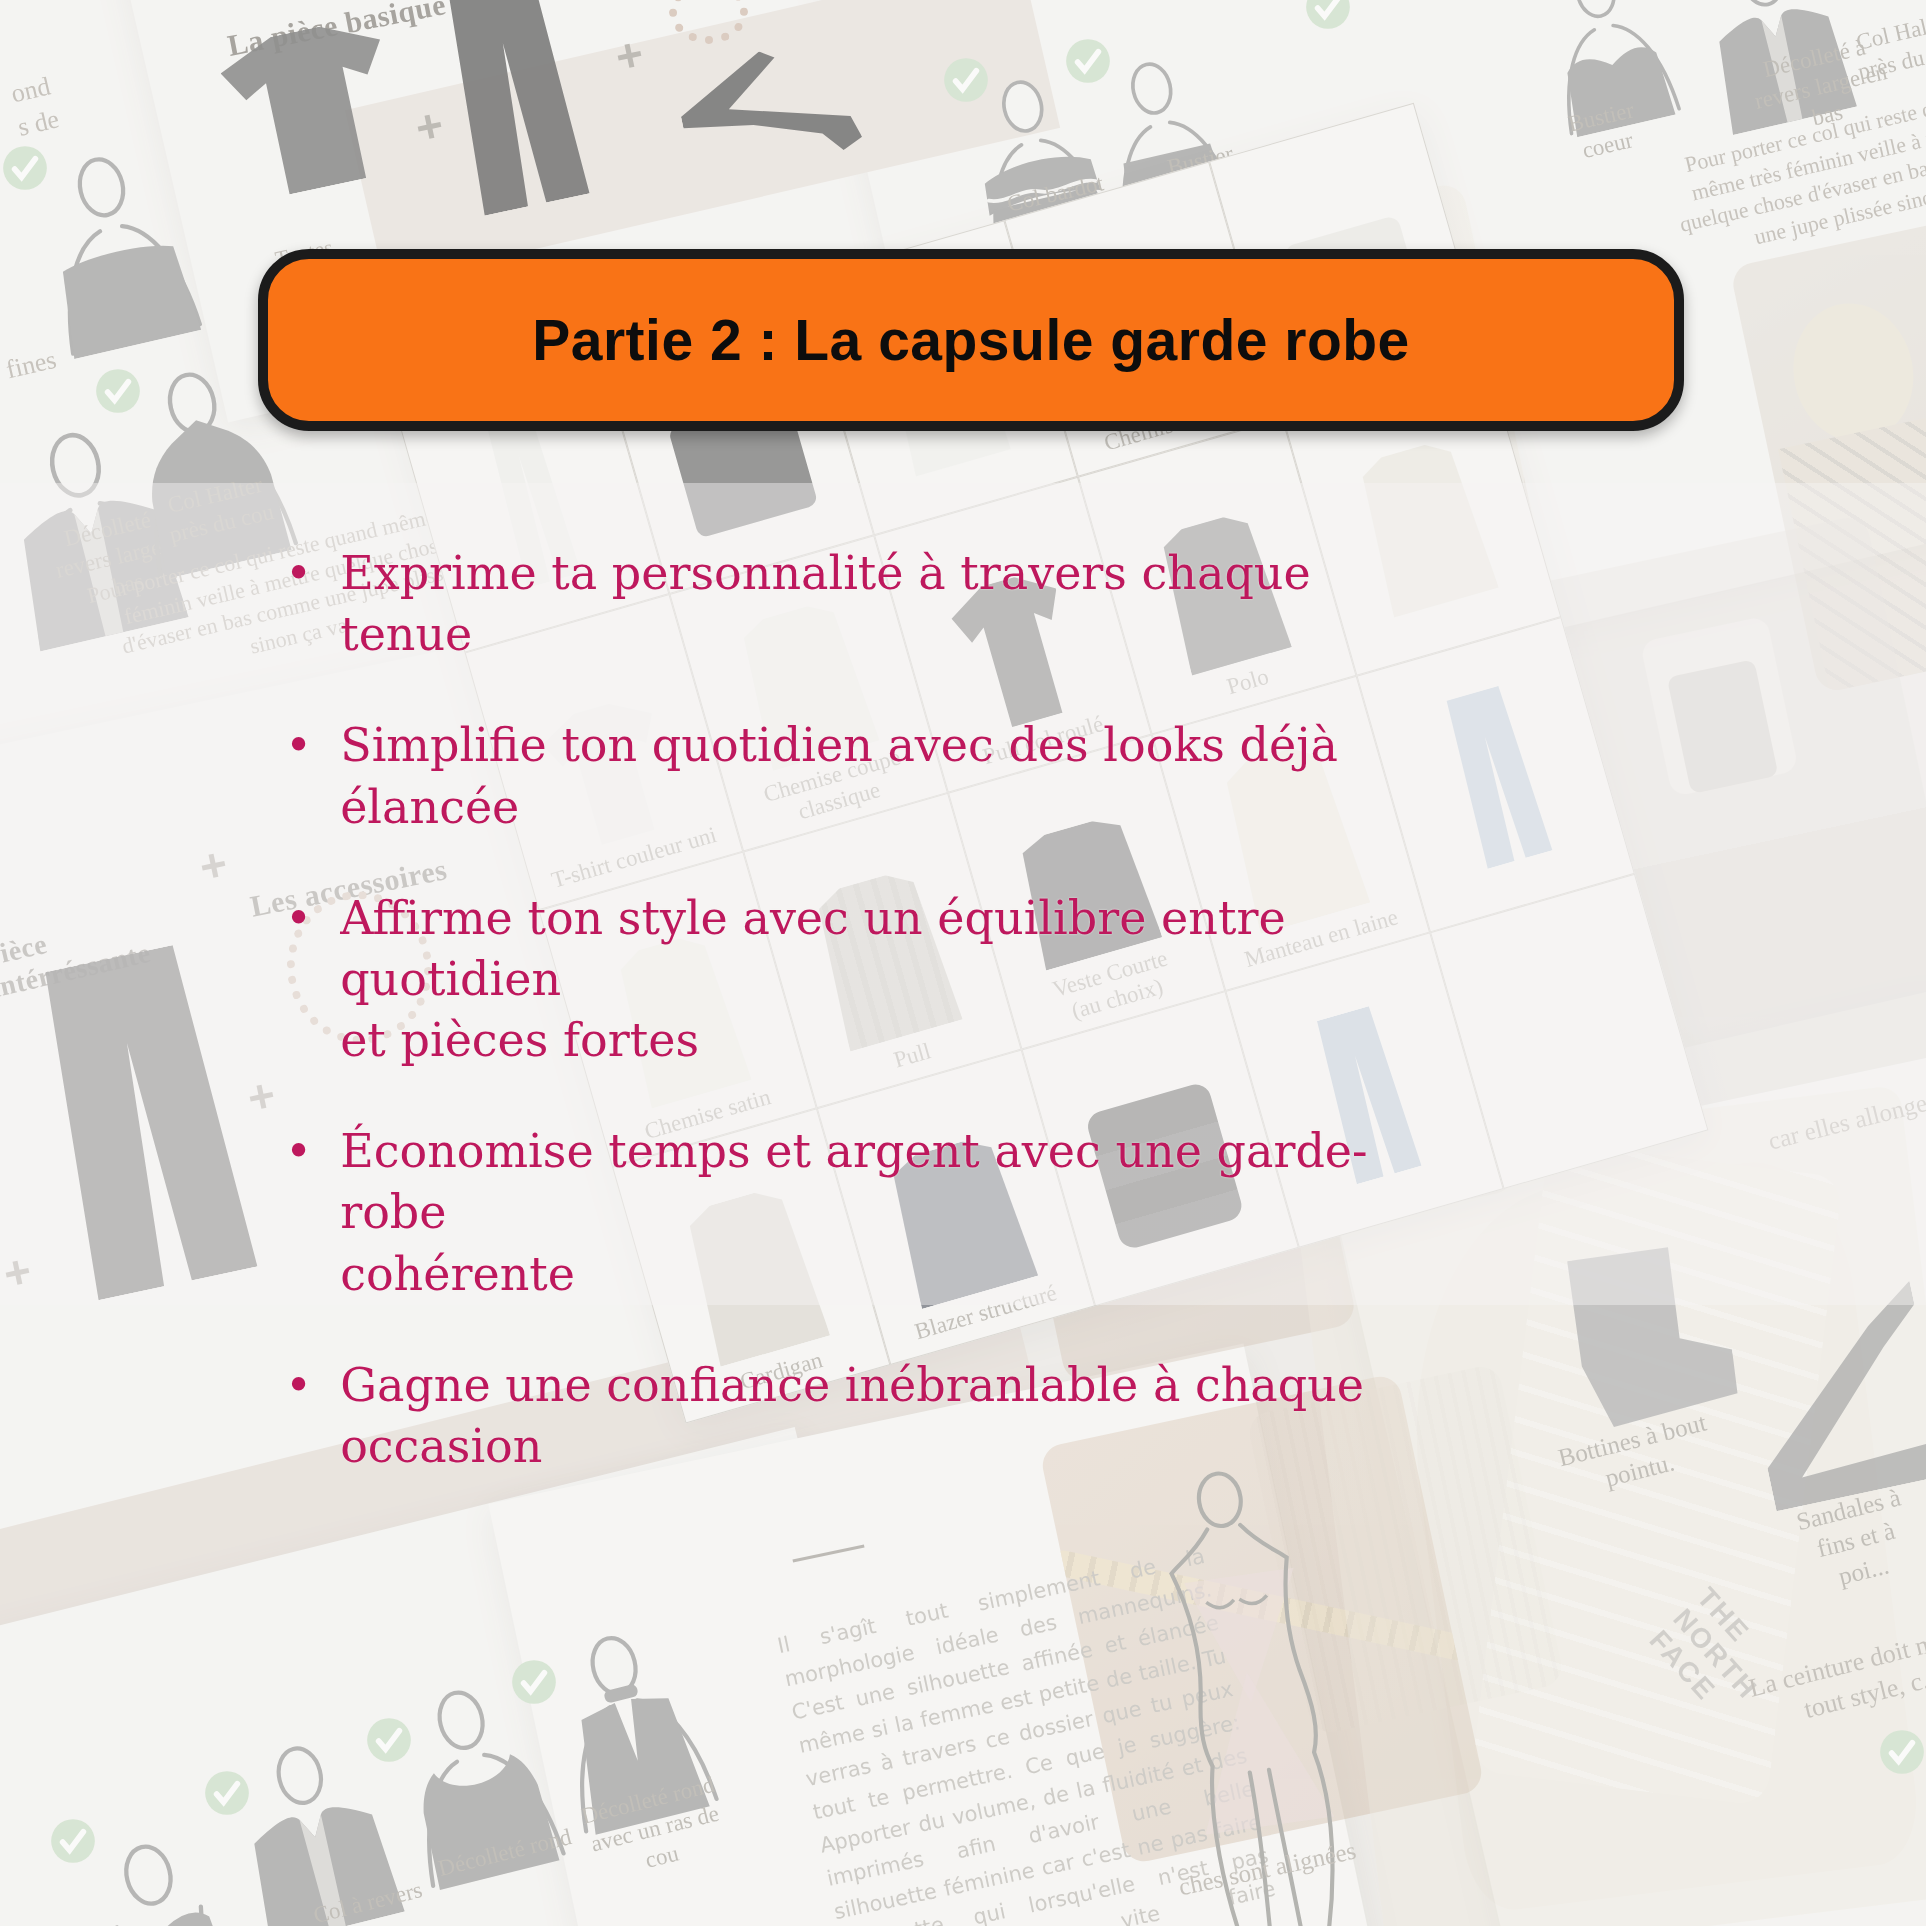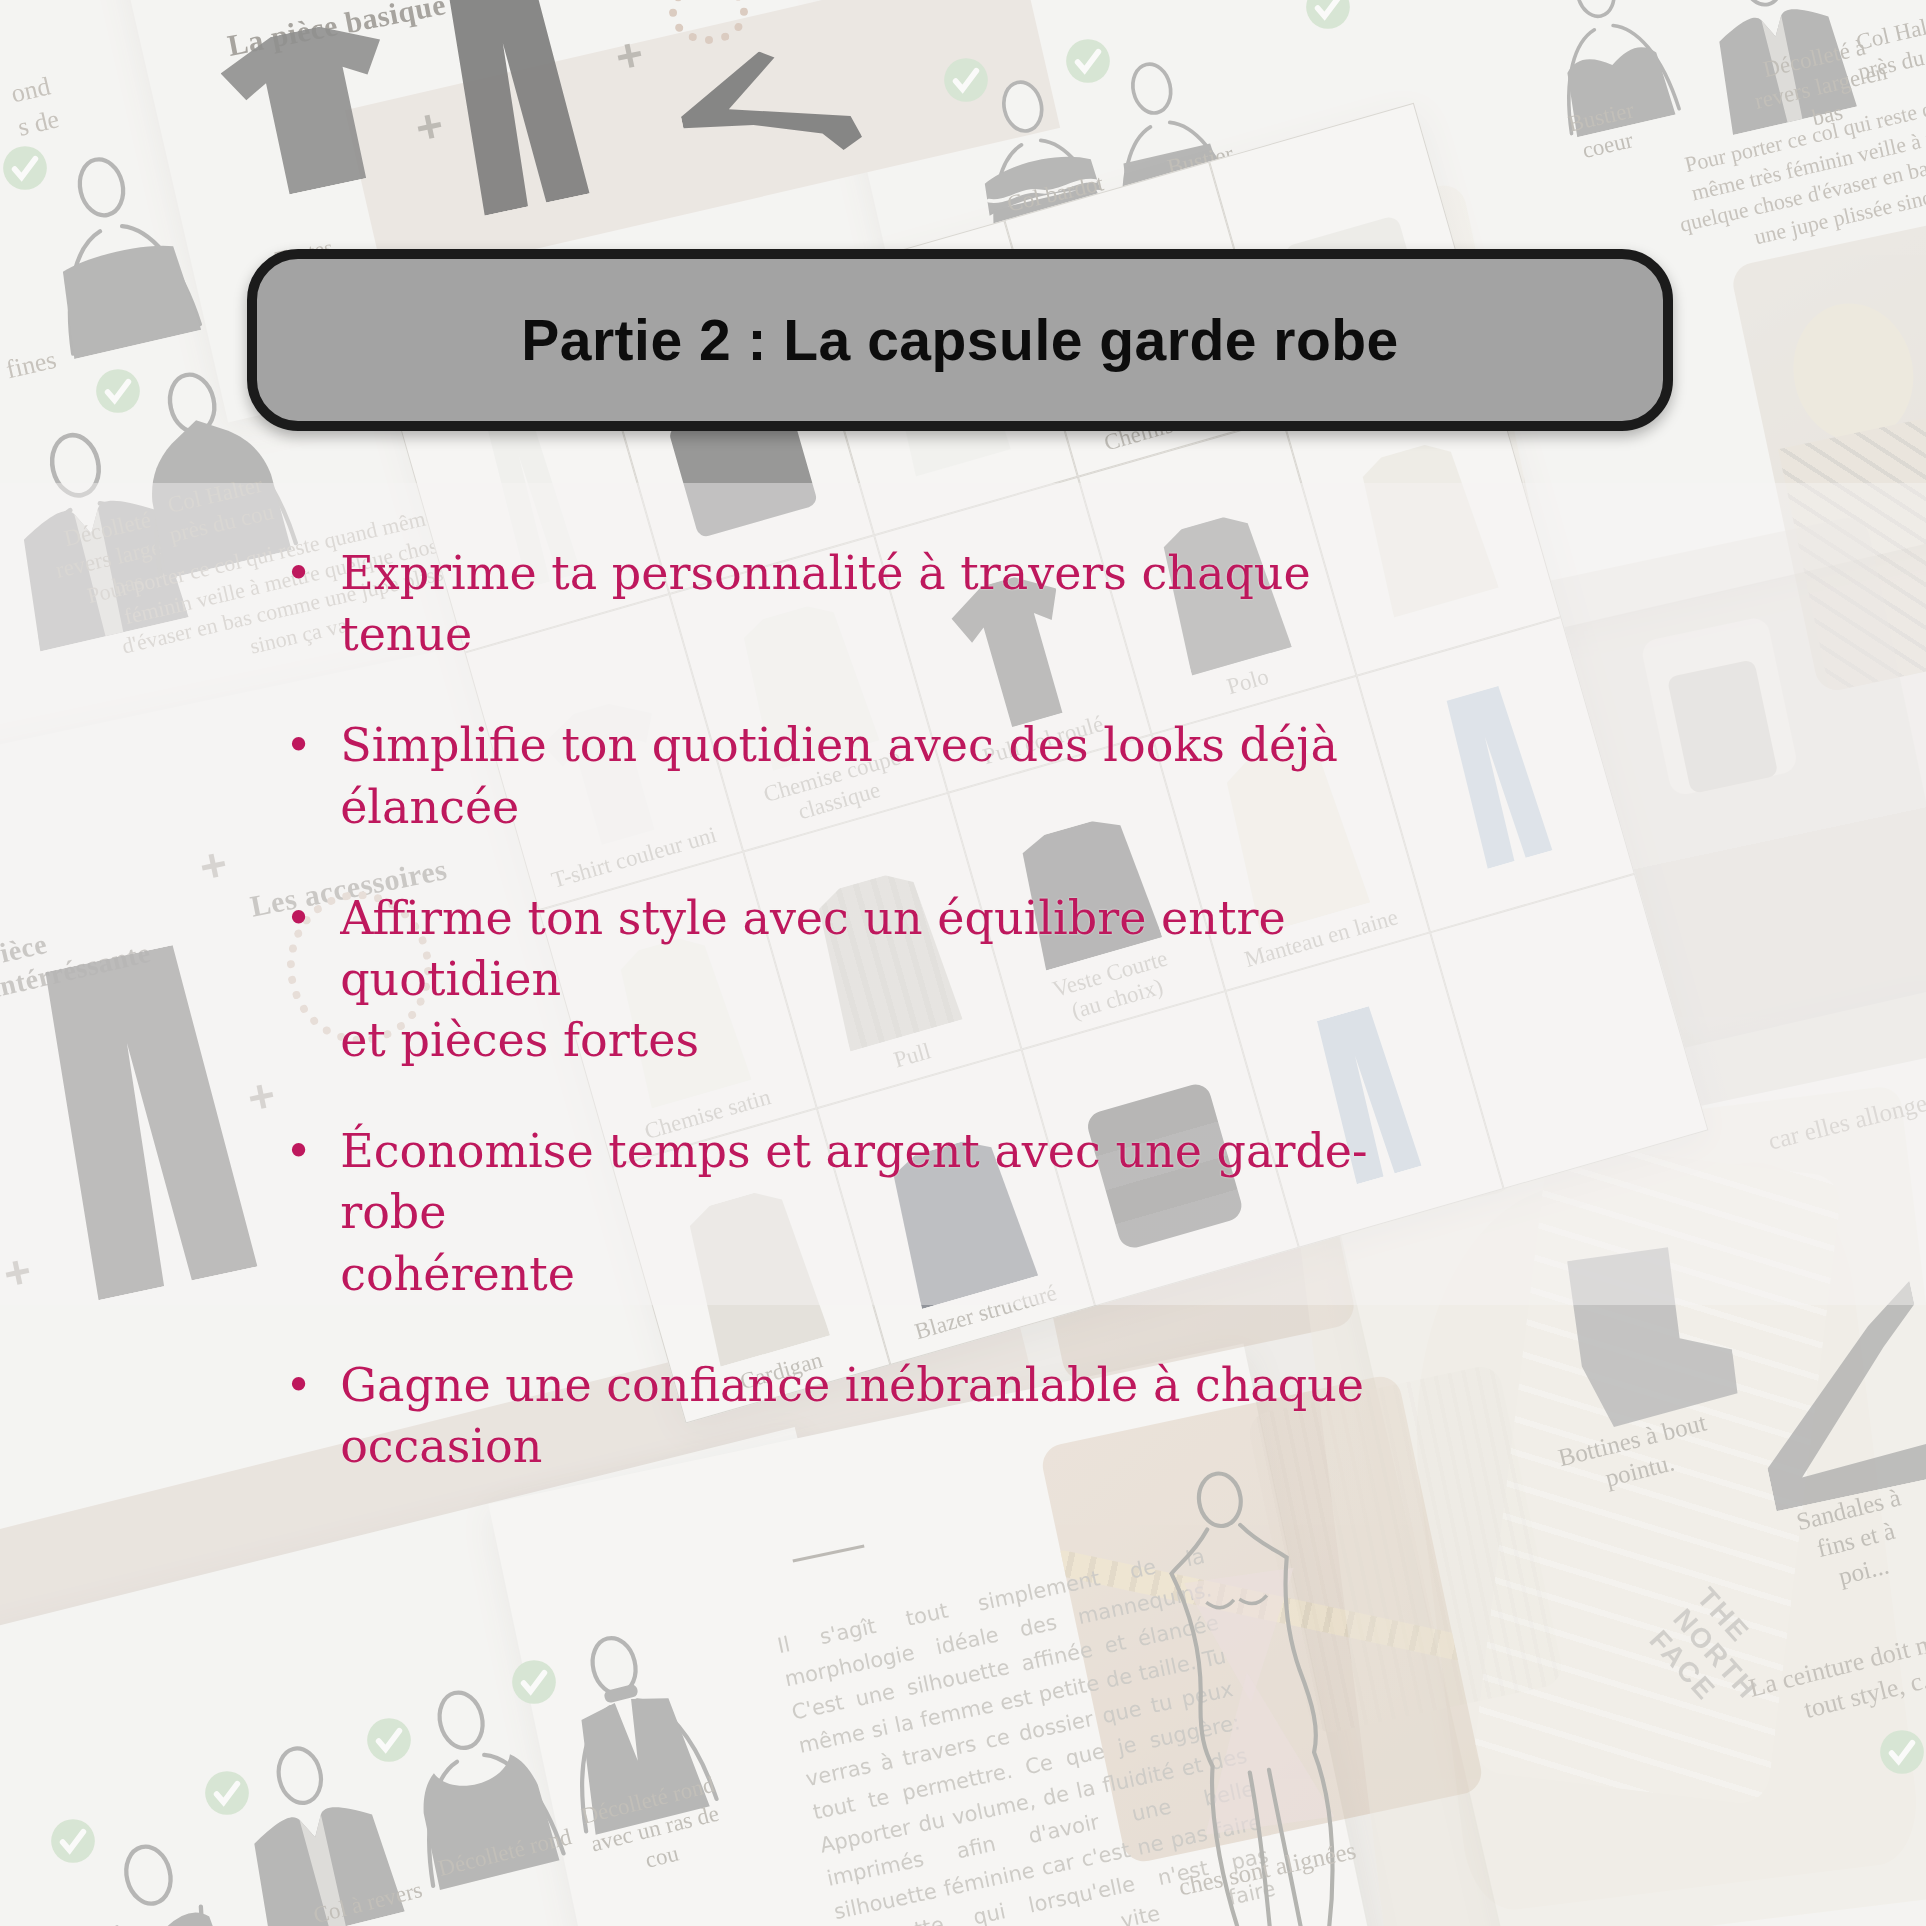--- a/index.html
+++ b/index.html
@@ -31,21 +31,21 @@
   .cp-heel{clip-path:polygon(0 42%,52% 0,60% 8%,28% 44%,96% 72%,100% 92%,88% 100%,78% 82%,40% 62%,0 52%)}
   .cp-boot{clip-path:polygon(24% 0,78% 4%,74% 54%,100% 66%,98% 90%,30% 94%,20% 58%)}
   .cp-sandal{clip-path:polygon(0 78%,72% 18%,100% 0,100% 12%,78% 30%,18% 86%,100% 82%,100% 100%,0 100%)}
   .neck{border-radius:50%;border:8px dotted #ccb2a2;background:transparent}
   .ph{position:absolute;border-radius:22px;transform:rotate(-12deg);opacity:.38;overflow:hidden}
   
   .grid{position:absolute;left:391px;top:396px;width:1064px;height:1069px;transform:rotate(-16deg);transform-origin:0 0;display:grid;grid-template-columns:repeat(5,1fr);grid-template-rows:repeat(4,1fr);background:#f8f7f5;box-shadow:0 10px 34px rgba(70,64,58,.08)}
   .cell{border:1px solid #c9c5be;display:flex;flex-direction:column;align-items:center;justify-content:flex-end;gap:8px;padding:8px;overflow:hidden}
   .glabel{font:23px "Liberation Serif",serif;color:#a49f97;text-align:center;white-space:pre-line;min-height:28px}
   
-  .title-box{position:absolute;left:247px;top:249px;width:1406px;height:162px;background:#a3a3a3;border:10px solid #1b1b1b;border-radius:51px;display:flex;align-items:center;justify-content:center;box-shadow:0 6px 14px rgba(0,0,0,.28)}
+  .title-box{position:absolute;left:258px;top:249px;width:1406px;height:162px;background:#f97316;border:10px solid #1b1b1b;border-radius:51px;display:flex;align-items:center;justify-content:center;box-shadow:0 6px 14px rgba(0,0,0,.28)}
   .title{font:700 57px "Liberation Sans",sans-serif;color:#0d0d0d;letter-spacing:0.5px}
   .bullets{position:absolute;left:285px;top:543px;width:1119px;display:flex;flex-direction:column;gap:50px}
   .bullet{display:flex;gap:28px;font:46px/1.33 "DejaVu Serif",serif;color:#be185d;white-space:pre-line;text-shadow:0 0 2px rgba(246,245,243,.8)}
   .bullet::before{content:"\2022";flex:0 0 auto}
 </style>
 </head>
 <body>
 
 <div class="canvas">
 

